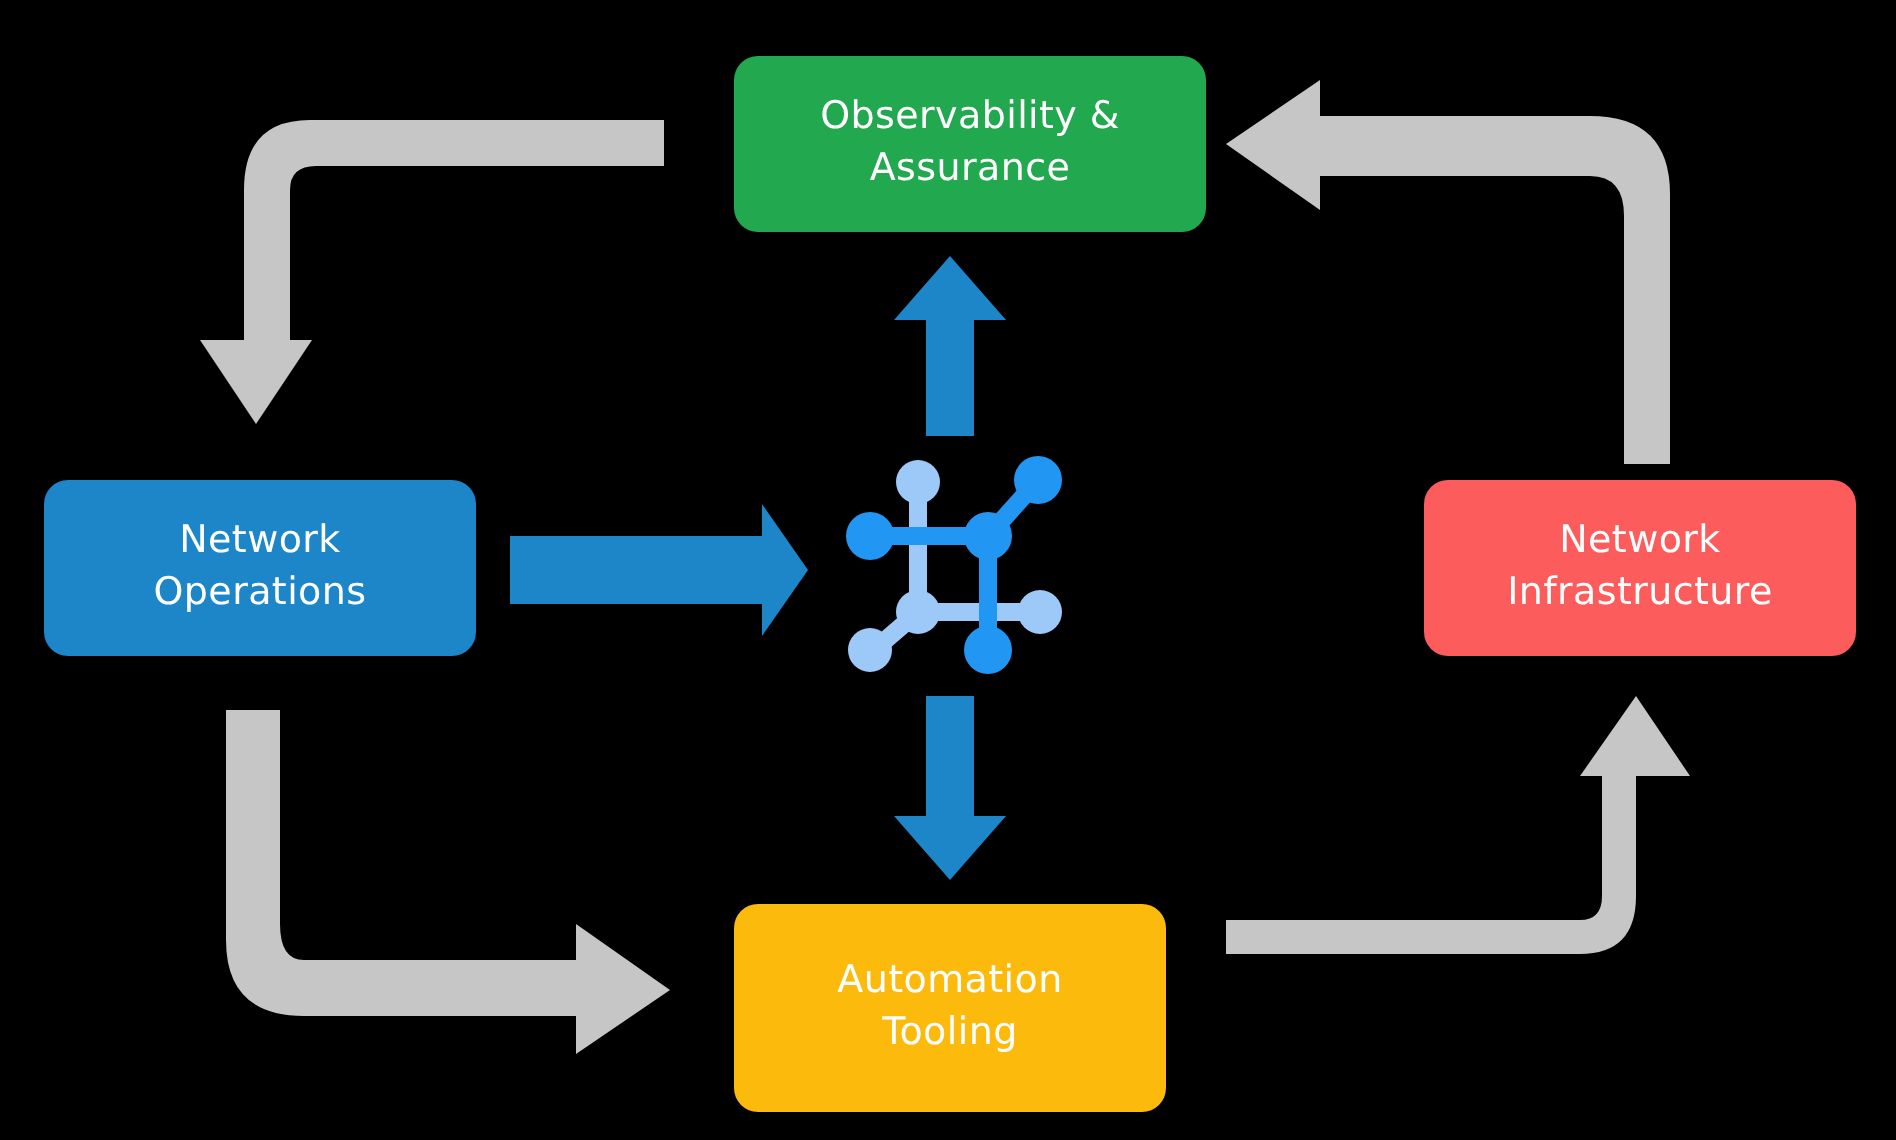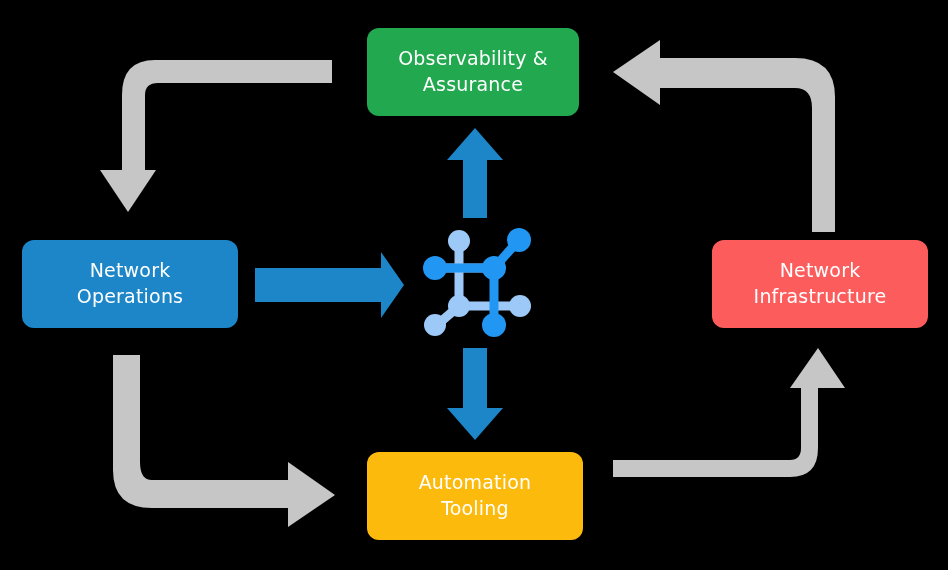--- a/index.html
+++ b/index.html
@@ -32,24 +32,24 @@
     box-sizing: border-box;
     padding: 6px 10px;
     font-family: "DejaVu Sans", sans-serif;
   }
   .node-box span {
     display: block;
     white-space: pre-line;
   }
 
   
-  #box-observability { left: 367px; top: 28px;  width: 212px; height: 88px; background: #22A84F; }
+  #box-observability { left: 367px; top: 28px;  width: 236px; height: 88px; background: #22A84F; }
   #box-operations    { left: 22px;  top: 240px; width: 216px; height: 88px; background: #1C86C8; }
   #box-infrastructure{ left: 712px; top: 240px; width: 216px; height: 88px; background: #FC5C5C; }
-  #box-automation    { left: 367px; top: 452px; width: 216px; height: 88px; background: #FCBA0D; }
+  #box-automation    { left: 367px; top: 452px; width: 216px; height: 104px; background: #FCBA0D; }
 
   
   #overlay {
     position: absolute;
     left: 0; top: 0;
     width: 948px;
     height: 570px;
   }
 </style>
 </head>

